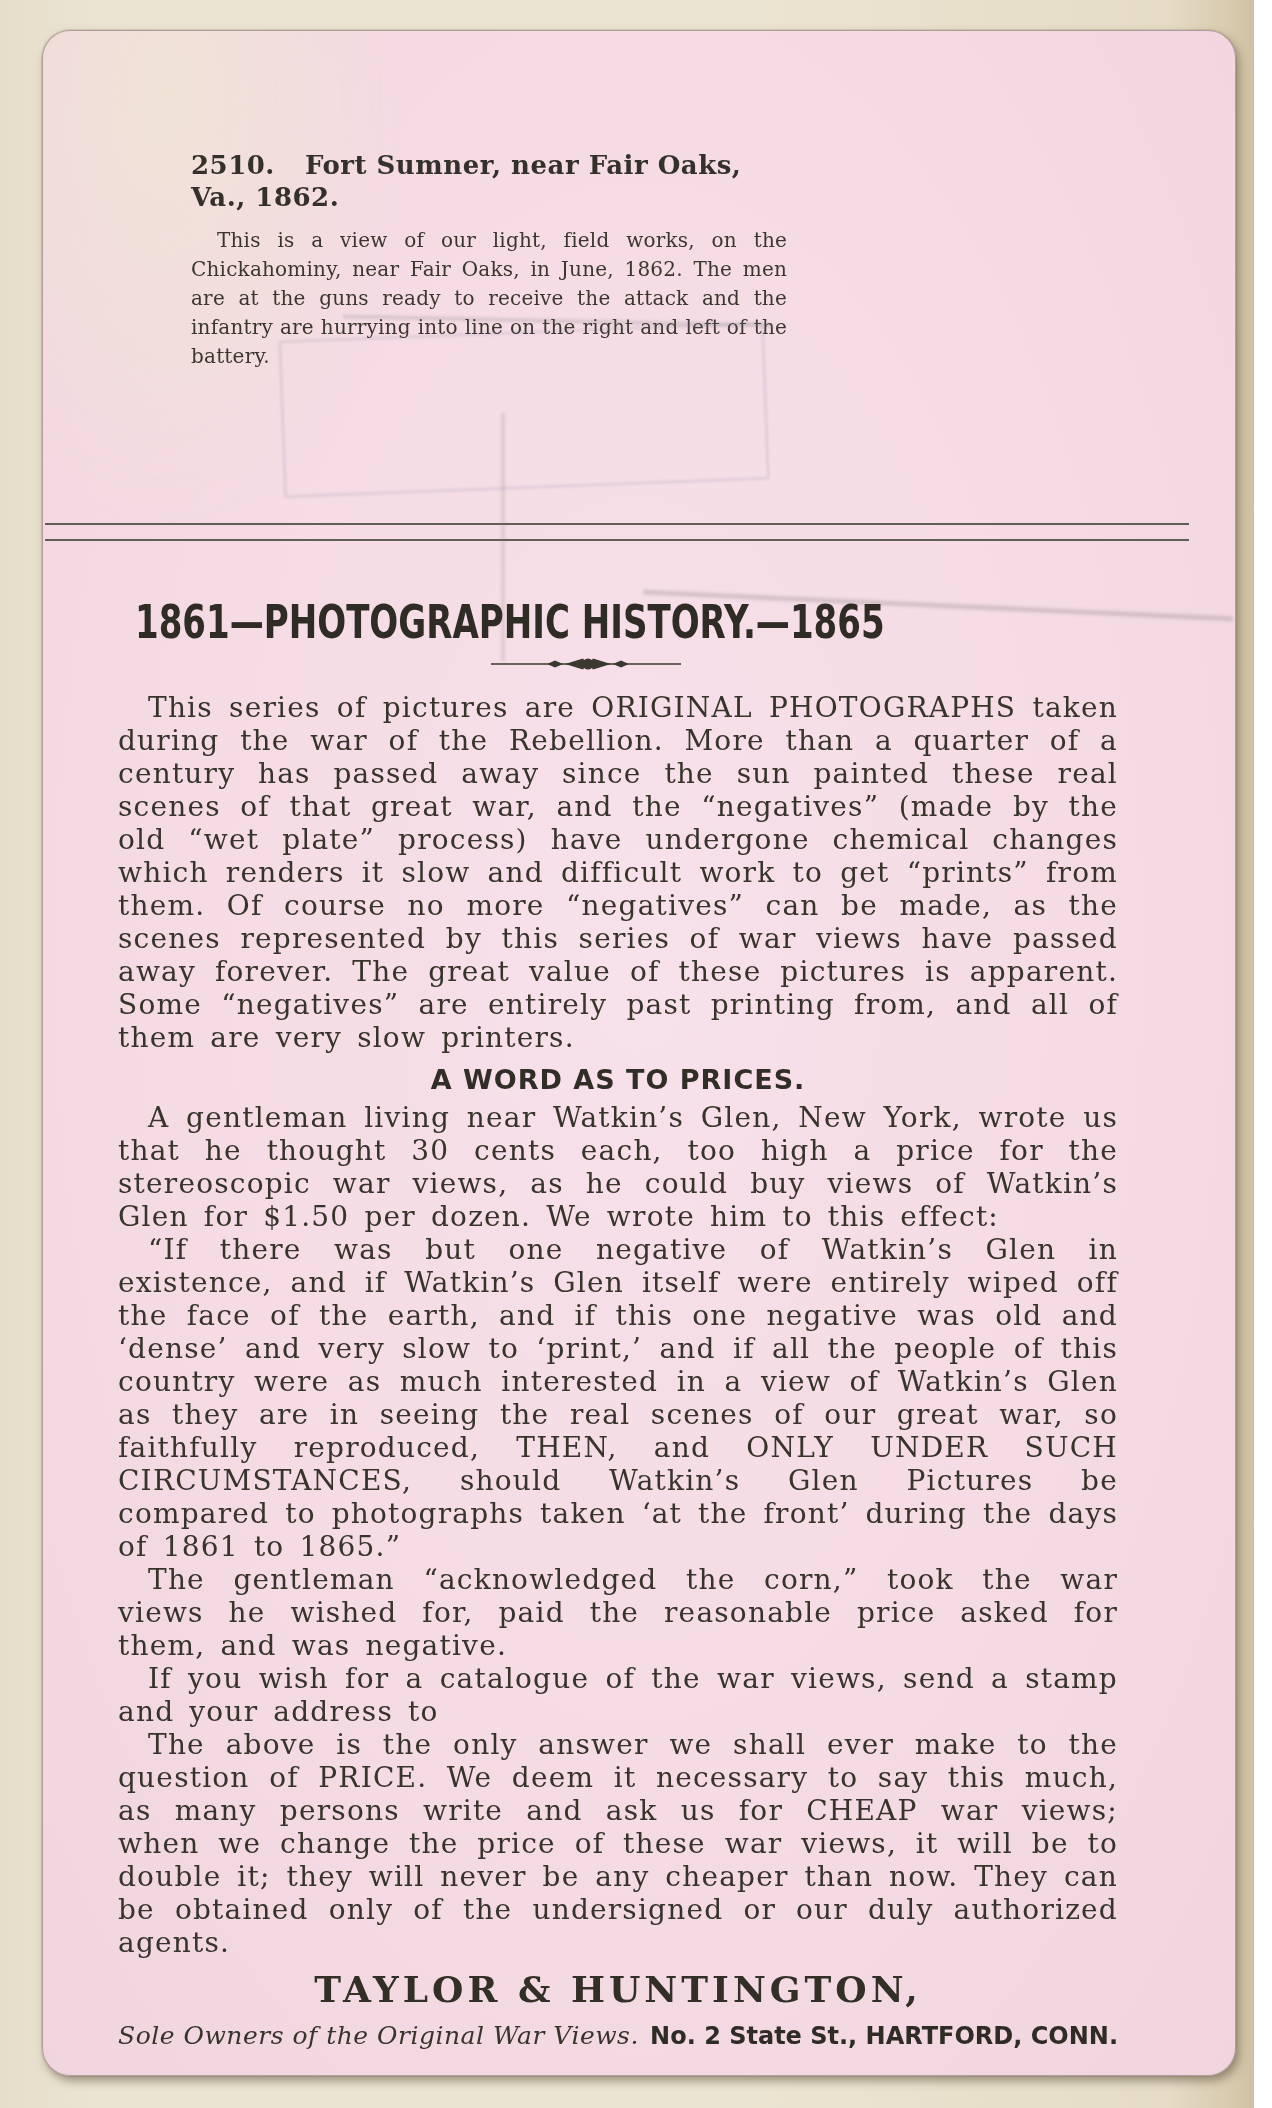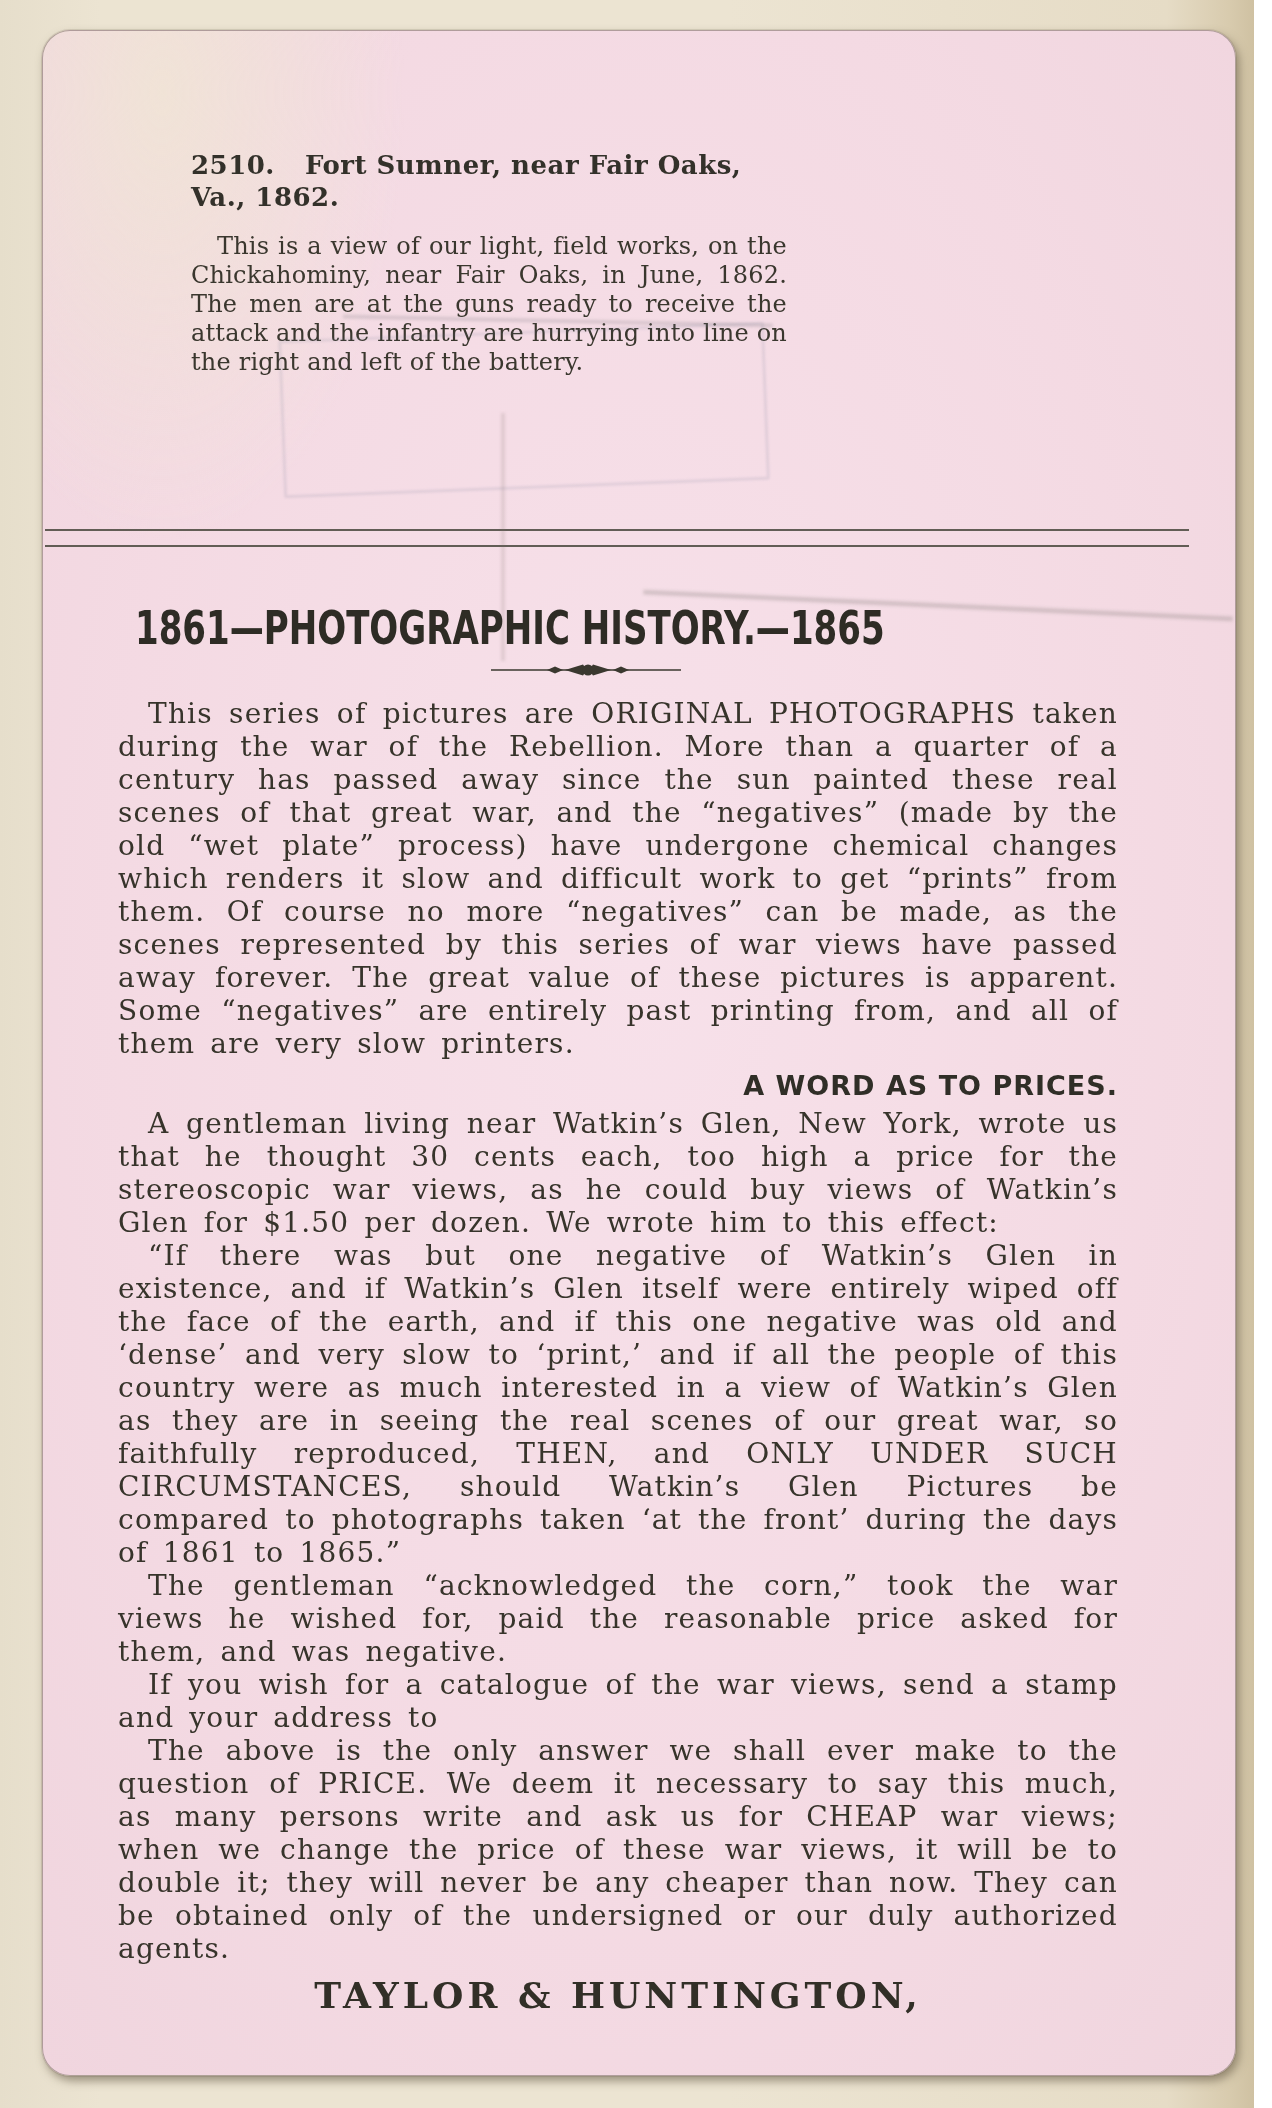--- a/index.html
+++ b/index.html
@@ -52,21 +52,21 @@
     color: rgba(105,105,98,0.5); transform: rotate(10deg); filter: blur(0.6px);
   }
   
   .caption { margin-left: 148px; width: 596px; }
   .caption-heading {
     font-weight: bold; font-size: 26px; line-height: 32px; color: #33312a;
     letter-spacing: 0.5px;
   }
   .caption-number { margin-right: 30px; }
   .caption-body {
-    margin: 19px 0 0 0; font-size: 24px; line-height: 29px; text-align: justify;
+    margin: 13px 0 0 0; font-size: 20px; line-height: 29px; text-align: justify;
     text-indent: 26px; letter-spacing: 0.2px; color: #3a372e;
   }
   
   .double-rule {
     margin: 152px 46px 0 2px; height: 14px;
     border-top: 2px solid rgba(72,70,60,0.85);
     border-bottom: 2px solid rgba(72,70,60,0.85);
   }
   
   .page-title {
@@ -76,21 +76,21 @@
     transform: scaleX(0.74); transform-origin: left center;
   }
   .ornament { display: block; margin: 6px 0 0 448px; }
   
   .body-col { margin: 18px 0 0 75px; width: 1000px; }
   .body-col p {
     margin: 0; font-size: 28px; line-height: 33px; text-align: justify;
     text-indent: 30px; letter-spacing: 1.2px; word-spacing: 5px; color: #37342b;
   }
   .section-heading {
-    margin: 10px 0 6px 0; text-align: right;
+    margin: 10px 0 6px 0; text-align: center;
     font-family: "DejaVu Sans", sans-serif; font-weight: bold; font-size: 27px;
     letter-spacing: 1px; color: #302e27;
   }
   .salutation {
     margin: 2px 0 0 0; text-align: center; font-size: 28px; line-height: 36px;
     letter-spacing: 1px; color: #37342b;
   }
   .company {
     margin: 8px 0 0 0; text-align: center; font-size: 36px; line-height: 44px;
     letter-spacing: 4px; color: #322f27; font-weight: bold;
@@ -146,16 +146,20 @@
       <div class="section-heading">A WORD AS TO PRICES.</div>
 
       <p>A gentleman living near Watkin’s Glen, New York, wrote us that he thought 30 cents each, too high a price for the stereoscopic war views, as he could buy views of Watkin’s Glen for $1.50 per dozen. We wrote him to this effect:</p>
       <p>“If there was but one negative of Watkin’s Glen in existence, and if Watkin’s Glen itself were entirely wiped off the face of the earth, and if this one negative was old and ‘dense’ and very slow to ‘print,’ and if all the people of this country were as much interested in a view of Watkin’s Glen as they are in seeing the real scenes of our great war, so faithfully reproduced, THEN, and ONLY UNDER SUCH CIRCUMSTANCES, should Watkin’s Glen Pictures be compared to photographs taken ‘at the front’ during the days of 1861 to 1865.”</p>
       <p>The gentleman “acknowledged the corn,” took the war views he wished for, paid the reasonable price asked for them, and was negative.</p>
       <p>If you wish for a catalogue of the war views, send a stamp and your address to</p>
       <p>The above is the only answer we shall ever make to the question of PRICE. We deem it necessary to say this much, as many persons write and ask us for CHEAP war views; when we change the price of these war views, it will be to double it; they will never be any cheaper than now. They can be obtained only of the undersigned or our duly authorized agents.</p>
 
       <div class="company">TAYLOR &amp; HUNTINGTON,</div>
 
+      <div class="footer-row">
+        <span class="owners-note">Sole Owners of the Original War Views.</span>
+        <span class="address">No. 2 State St., HARTFORD, CONN.</span>
+      </div>
     </div>
 
   </div>
 </div>
 
 </body></html>

